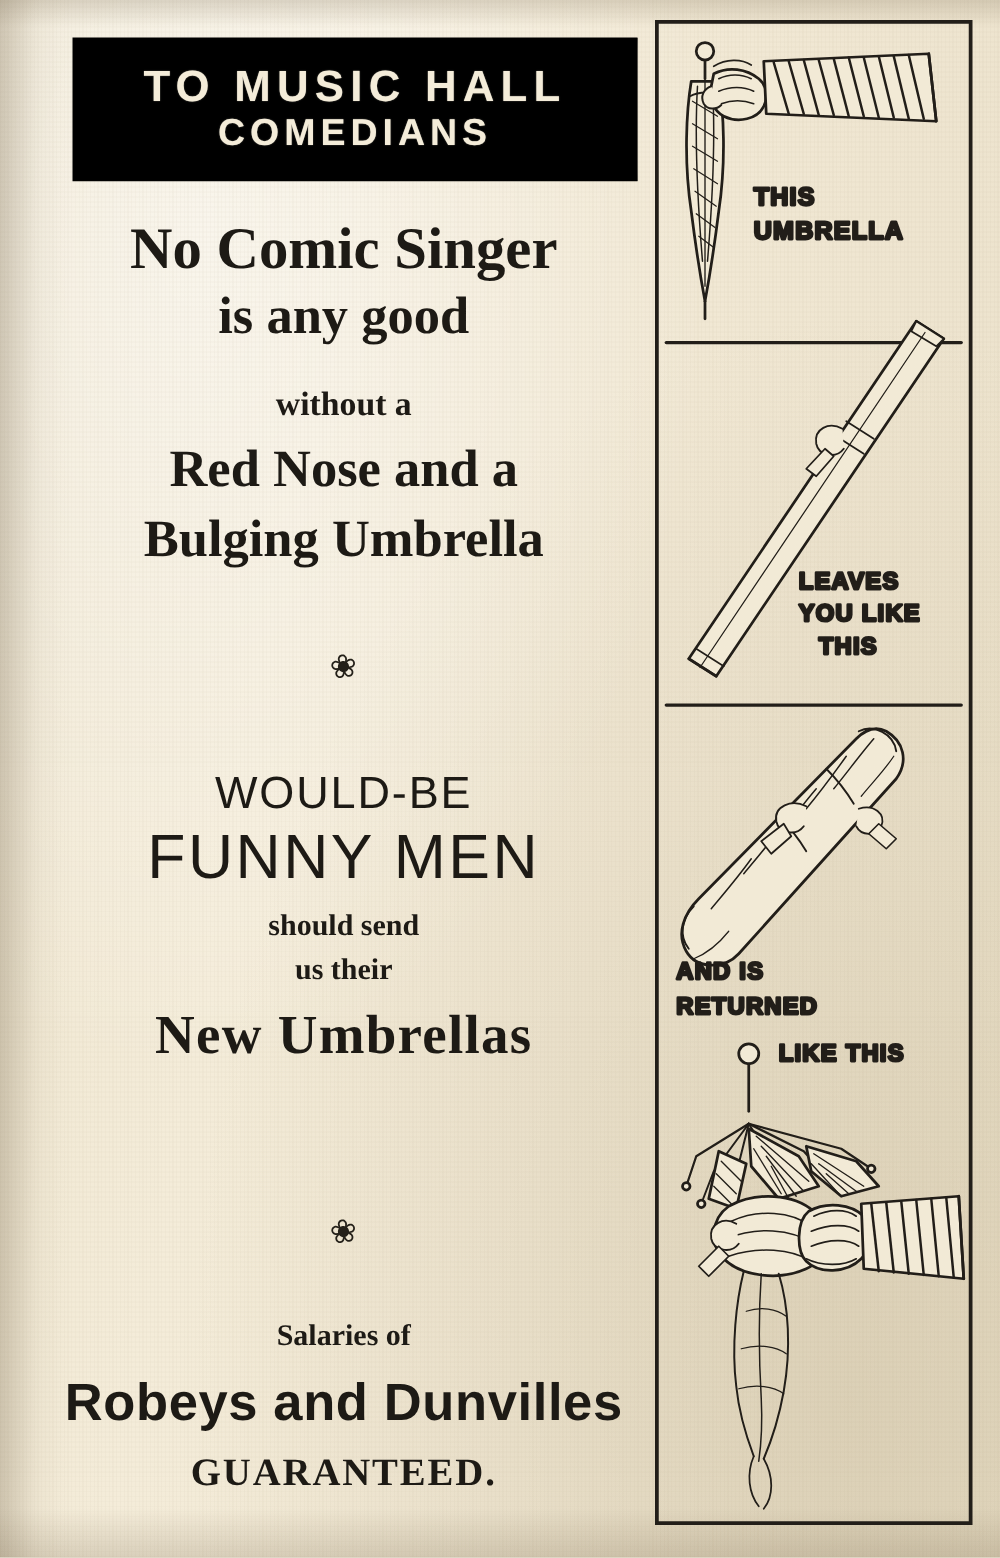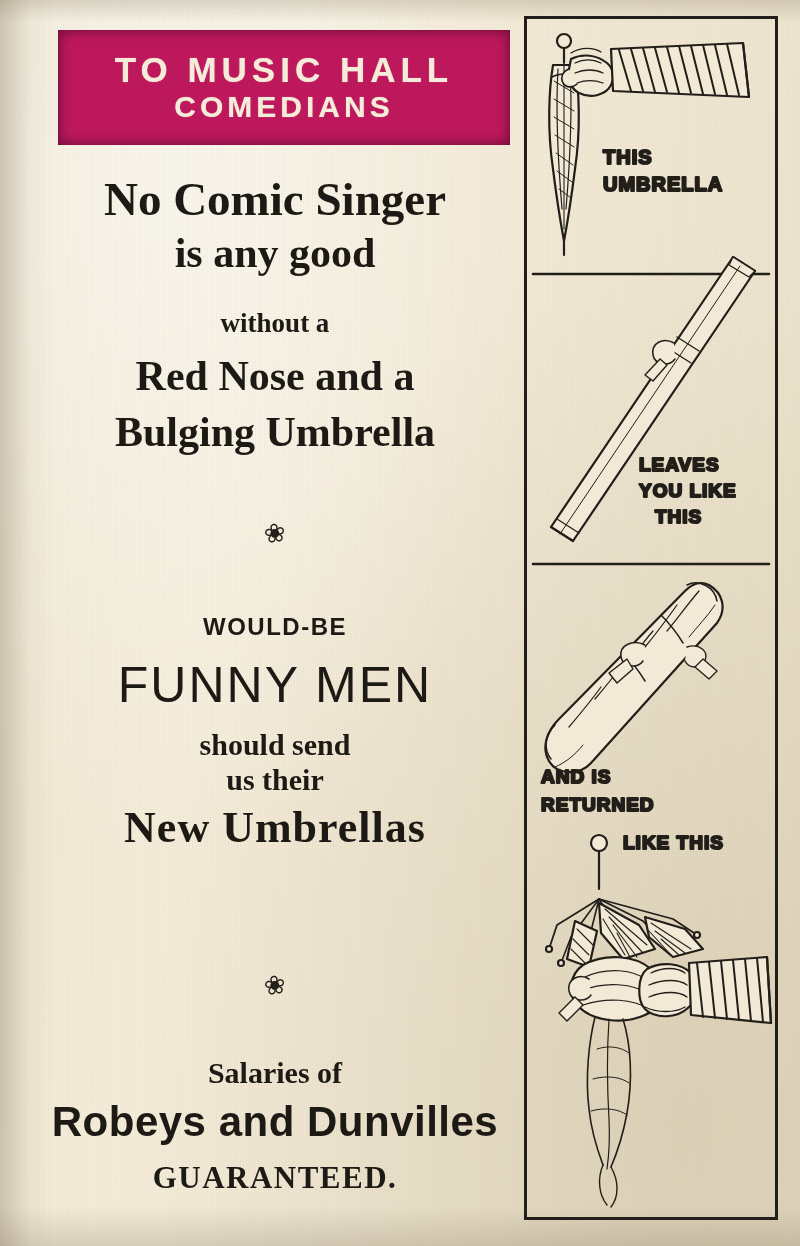--- a/index.html
+++ b/index.html
@@ -60,21 +60,21 @@
     color: #1d1a15;
     text-align: center;
   }
 
   #headline-banner {
     position: absolute;
     left: 24px;
     top: 12px;
     width: 452px;
     height: 115px;
-    background: #be185d;
+    background: #000000;
     color: #f4ecd9;
     display: flex;
     flex-direction: column;
     align-items: center;
     justify-content: center;
     box-shadow: inset 0 0 14px rgba(0,0,0,0.5);
   }
   #headline-banner .l1 {
     font-family: "Liberation Sans", sans-serif;
     font-weight: bold;
@@ -111,27 +111,27 @@
   }
   .line-sm {
     font-family: "Liberation Serif", serif;
     font-weight: bold;
     font-size: 27px;
     line-height: 1.15;
   }
   .line-md {
     font-family: "Liberation Serif", serif;
     font-weight: bold;
-    font-size: 30px;
+    font-size: 24px;
     line-height: 1.12;
   }
   .line-wide {
     font-family: "Liberation Sans", sans-serif;
-    font-weight: bold;
-    font-size: 24px;
+    font-weight: normal;
+    font-size: 36px;
     letter-spacing: 1.5px;
   }
   .line-wide-xl {
     font-family: "Liberation Sans", sans-serif;
     font-weight: normal;
     font-size: 50px;
     letter-spacing: 2px;
   }
   .line-newumb {
     font-family: "Liberation Sans", sans-serif;

